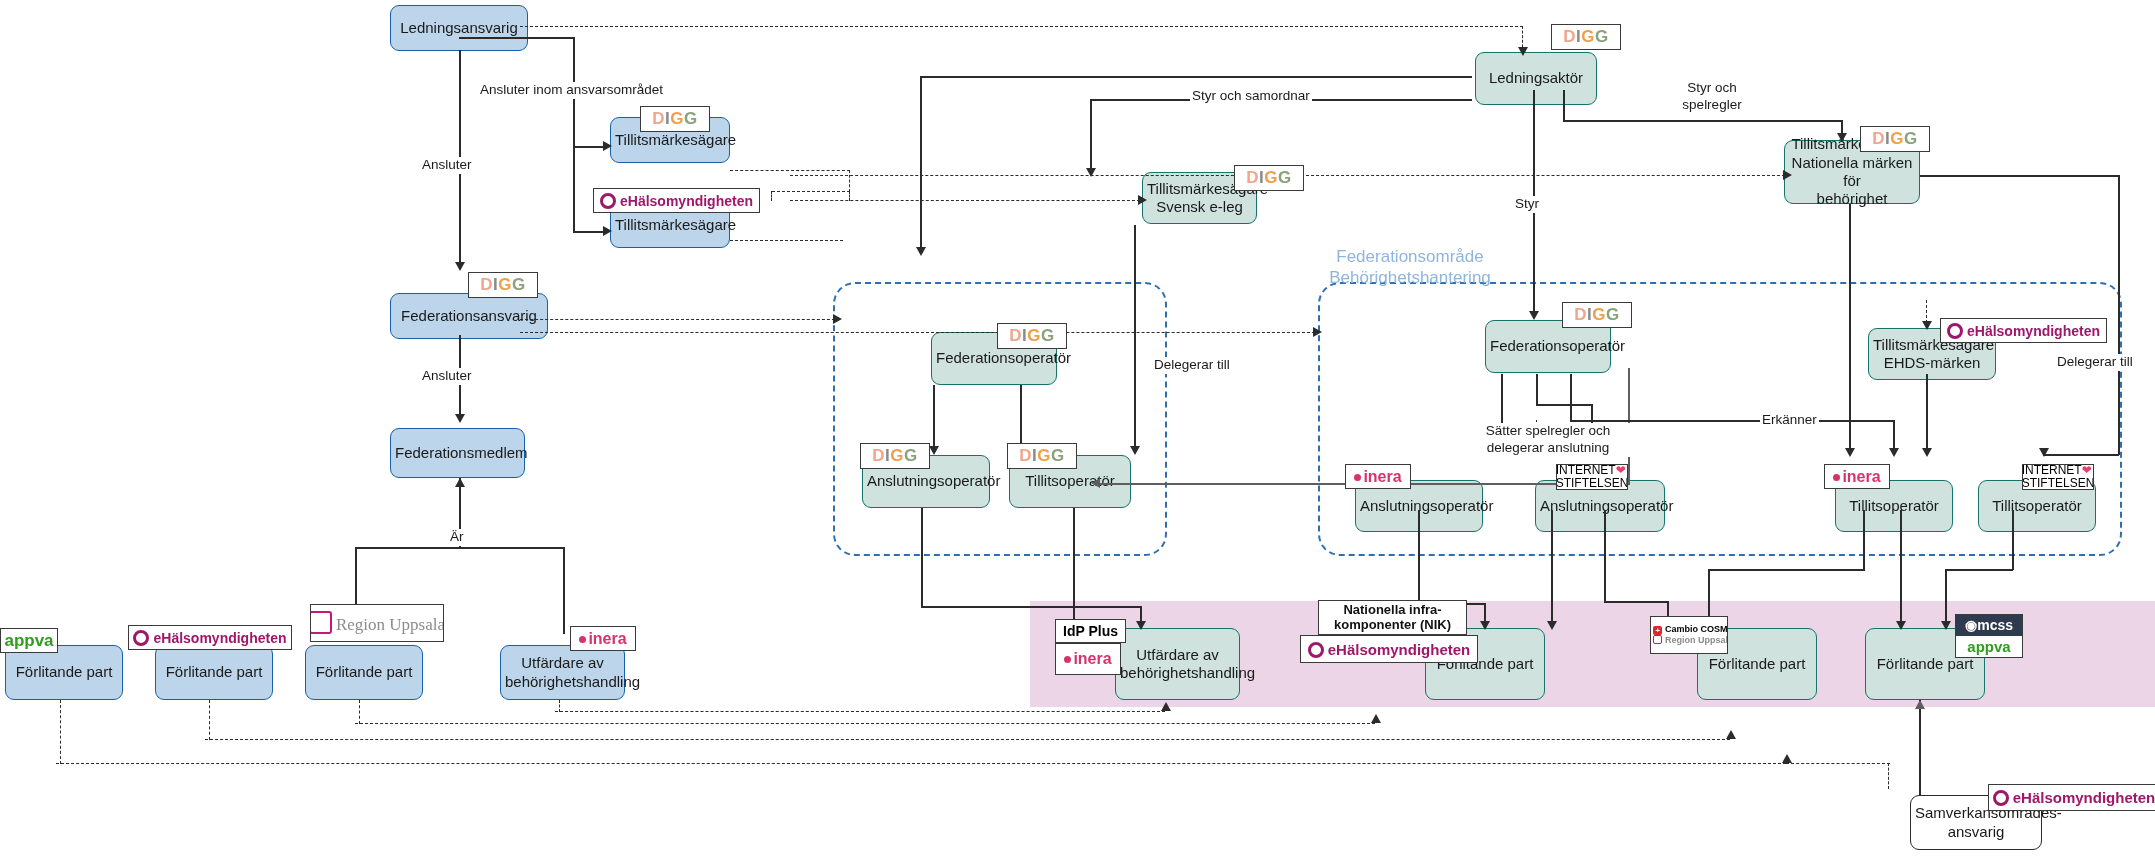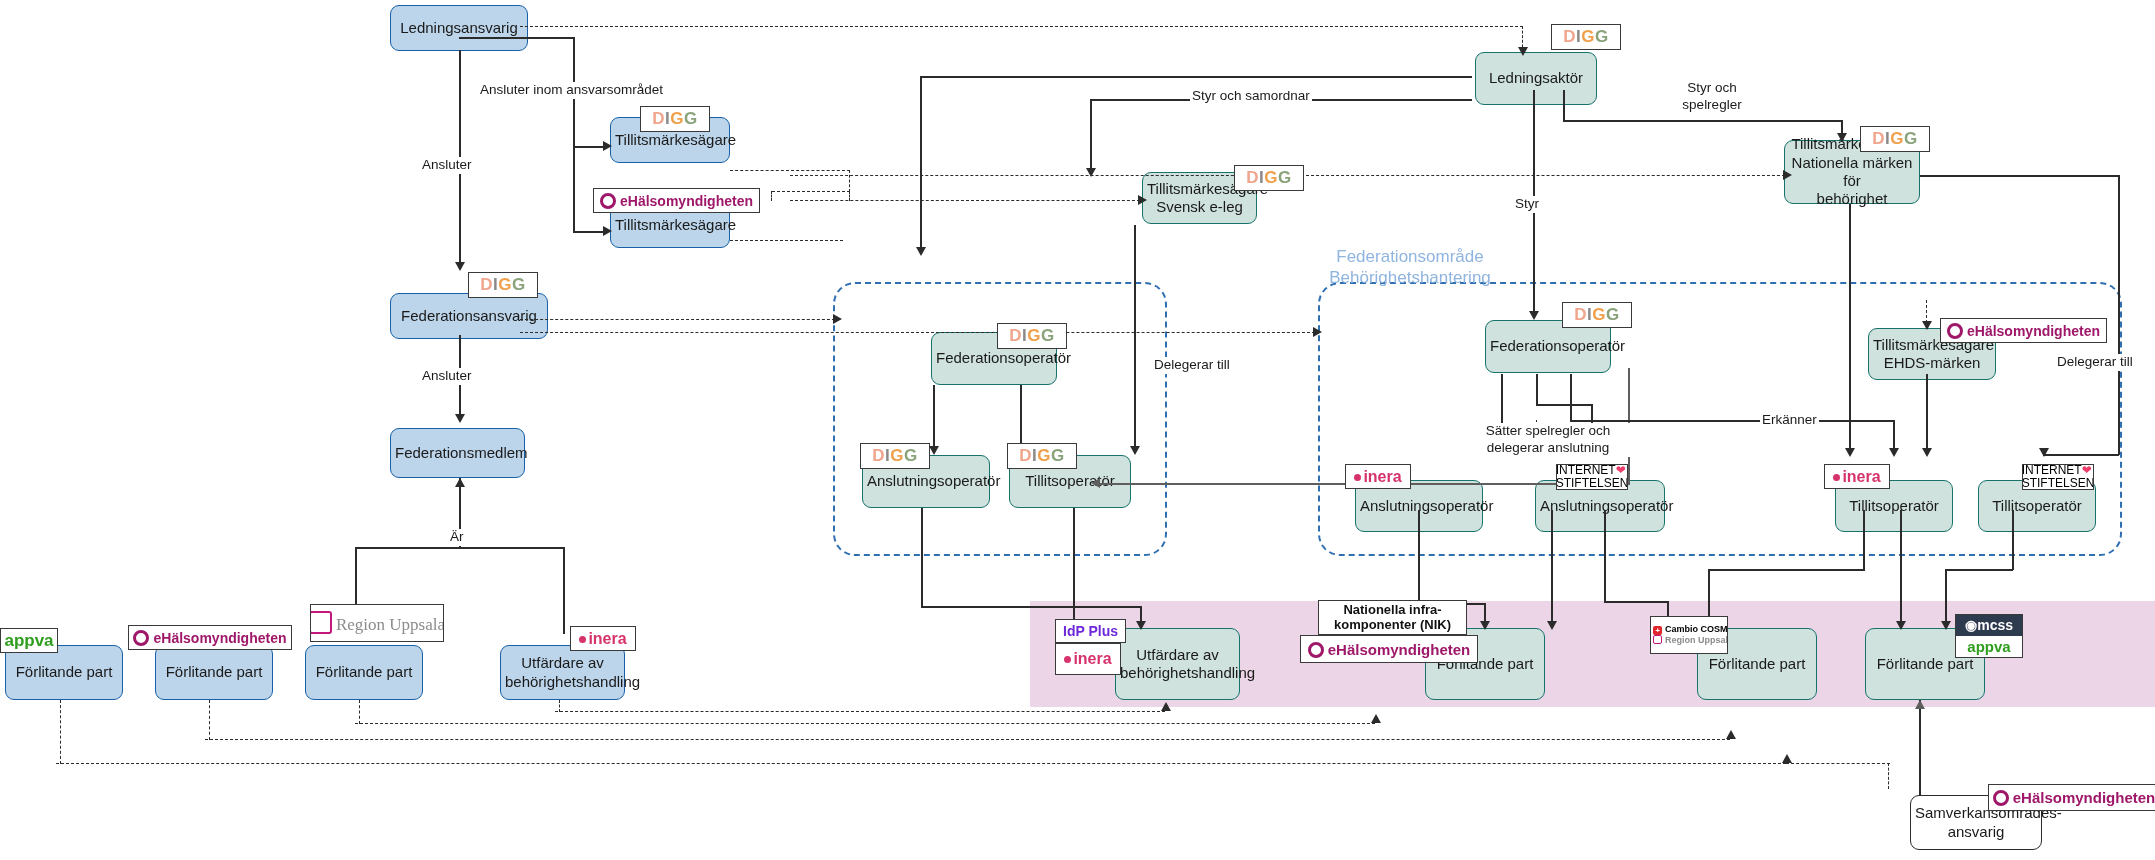--- a/index.html
+++ b/index.html
@@ -37,21 +37,21 @@
   .inet{font-weight:normal;font-size:12px;line-height:1.05;text-align:left;color:#000;
         white-space:nowrap;}
   .inet .hrt{color:#ef3d6b;}
   .cosmic{font-size:9px;font-weight:bold;line-height:1.15;white-space:nowrap;}
   .cosmic .plus{display:inline-block;width:9px;height:9px;background:#e0262b;
         border-radius:2px;color:#fff;font-size:8px;line-height:9px;text-align:center;
         margin-right:3px;vertical-align:-1px;}
   .cosmic .ru{display:inline-block;width:9px;height:9px;border:1.3px solid #c4177c;
         border-radius:2px;margin-right:3px;vertical-align:-1px;box-sizing:border-box;}
   .mcss{background:#2e3a4e;color:#fff;font-weight:bold;font-size:14px;text-align:center;}
-  .idpplus{font-size:14px;font-weight:bold;color:#6d28d9;}
+  .idpplus{font-size:14px;font-weight:bold;color:#000000;}
   .nik{font-size:13px;font-weight:bold;color:#111;line-height:1.15;text-align:center;}
 
   
   .fedarea{position:absolute;border:2.2px dashed #2f6fb0;border-radius:22px;
            background:transparent;z-index:1;}
   .arealabel{position:absolute;color:#8fb4de;font-size:17px;line-height:1.25;
              text-align:center;z-index:2;}
   .ehdsband{position:absolute;background:#ecd5e6;z-index:0;}
   .ehdslabel{position:absolute;color:#e8a7d2;font-size:17px;line-height:1.3;
              text-align:center;z-index:2;}

